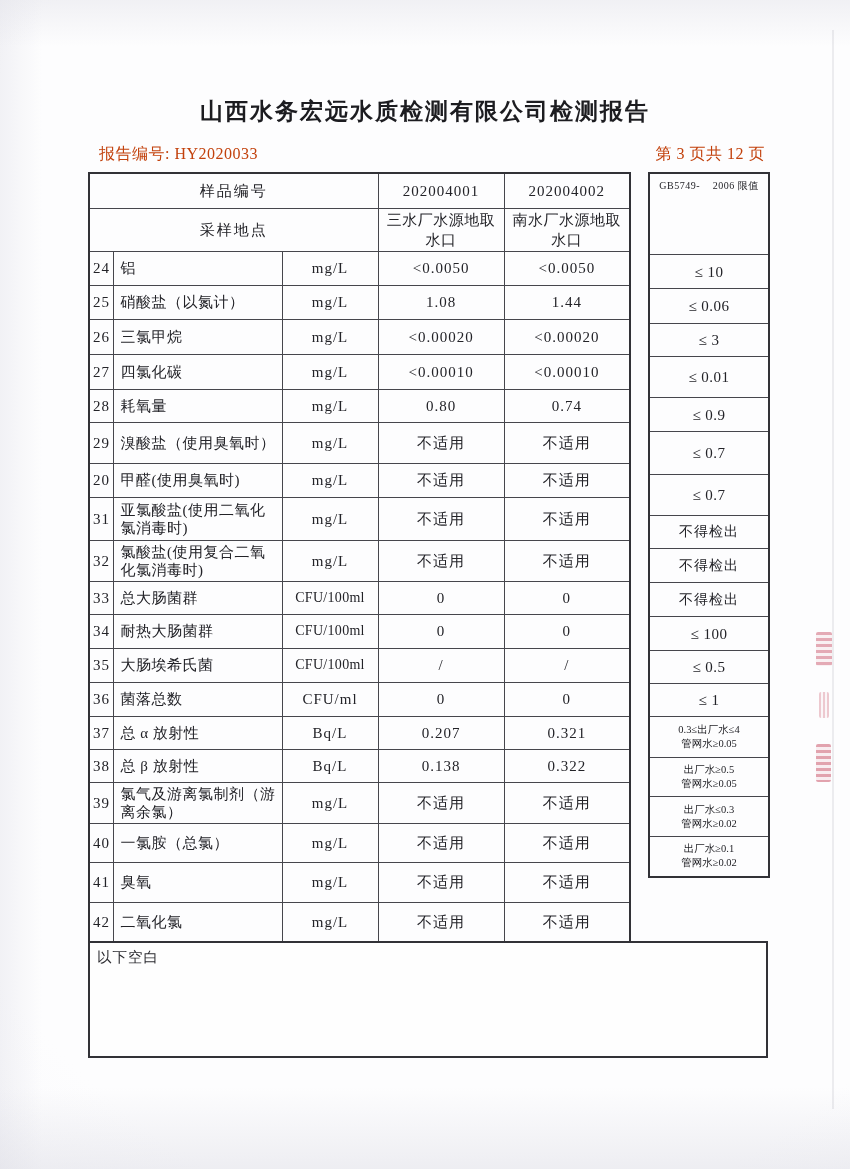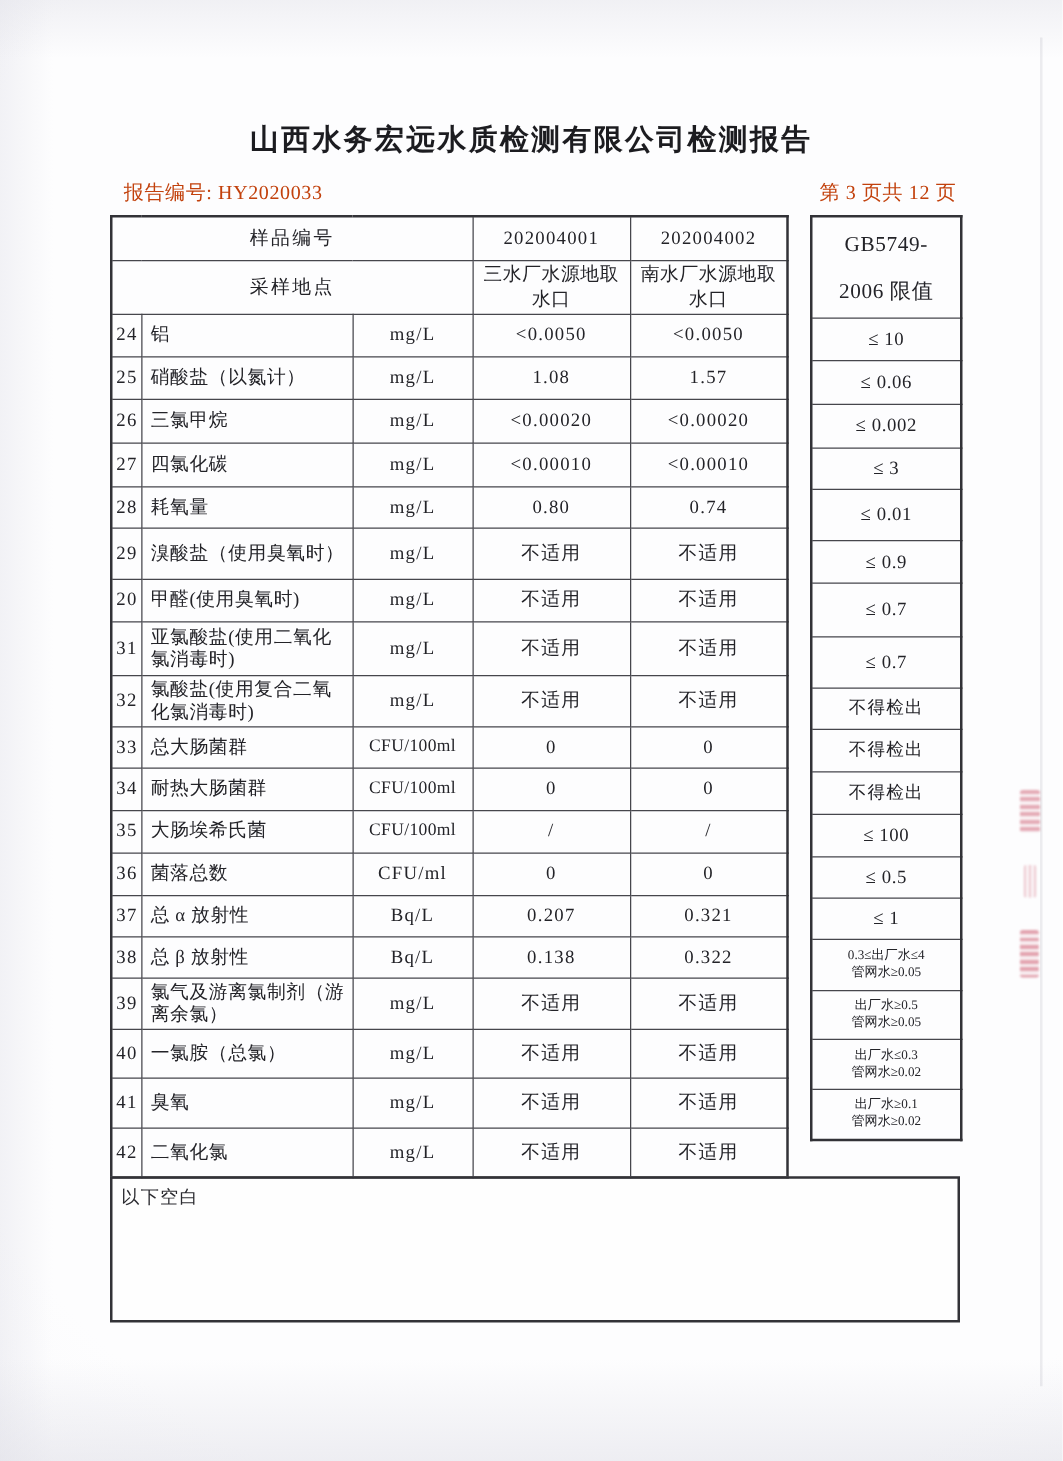--- a/index.html
+++ b/index.html
@@ -32,22 +32,22 @@
   td{border:1px solid #46464c;vertical-align:middle;text-align:center;
      padding:1px 3px;font-size:15px;line-height:18px;color:#232328;
      overflow:hidden;}
   .c-name{text-align:left;padding-left:7px;letter-spacing:.5px;}
   .c-no{letter-spacing:1px;}
   .c-val,.c-unit{letter-spacing:1px;}
   .c-unit.small-unit{font-size:14px;letter-spacing:.3px;}
   .head-label{letter-spacing:2px;}
   .site{font-size:15px;line-height:20px;letter-spacing:.5px;}
   .limit-head{height:78px;}
-  .limit-head .lh-inner{display:flex;flex-direction:column;justify-content:space-around;
-    height:74px;align-items:center;font-size:17px;letter-spacing:.5px;}
+  .limit-head .lh-inner{display:flex;flex-direction:row;justify-content:space-around;
+    height:74px;font-size:10px;letter-spacing:.5px;}
   .c-limit{letter-spacing:.5px;}
   .c-limit.small{font-size:10.5px;line-height:14px;letter-spacing:0;white-space:pre-line;}
   .c-limit.mid{font-size:14px;letter-spacing:1px;white-space:pre-line;}
   .bottom-box{
     position:absolute;left:0;top:769px;width:676px;height:113px;
     border:2px solid #323237;background:rgba(255,255,255,.35);
   }
   .bottom-box span{
     display:inline-block;margin:5px 0 0 7px;font-size:14.5px;
     letter-spacing:1px;color:#2b2b30;
@@ -103,21 +103,21 @@
           <td class="c-name">铝</td>
           <td class="c-unit">mg/L</td>
           <td class="c-val">&lt;0.0050</td>
           <td class="c-val">&lt;0.0050</td>
         </tr>
         <tr style="height: 34px;">
           <td class="c-no">25</td>
           <td class="c-name">硝酸盐（以氮计）</td>
           <td class="c-unit">mg/L</td>
           <td class="c-val">1.08</td>
-          <td class="c-val">1.57</td>
+          <td class="c-val">1.44</td>
         </tr>
         <tr style="height: 35px;">
           <td class="c-no">26</td>
           <td class="c-name">三氯甲烷</td>
           <td class="c-unit">mg/L</td>
           <td class="c-val">&lt;0.00020</td>
           <td class="c-val">&lt;0.00020</td>
         </tr>
         <tr style="height: 35px;">
           <td class="c-no">27</td>
@@ -248,23 +248,20 @@
         </td>
       </tr>
     </tbody>
     <tbody id="limit-body">
         <tr style="height: 34px;">
           <td class="c-limit">≤ 10</td>
         </tr>
         <tr style="height: 35px;">
           <td class="c-limit">≤ 0.06</td>
         </tr>
-        <tr style="height: 35px;">
-          <td class="c-limit">≤ 0.002</td>
-        </tr>
         <tr style="height: 33px;">
           <td class="c-limit">≤ 3</td>
         </tr>
         <tr style="height: 41px;">
           <td class="c-limit">≤ 0.01</td>
         </tr>
         <tr style="height: 34px;">
           <td class="c-limit">≤ 0.9</td>
         </tr>
         <tr style="height: 43px;">

